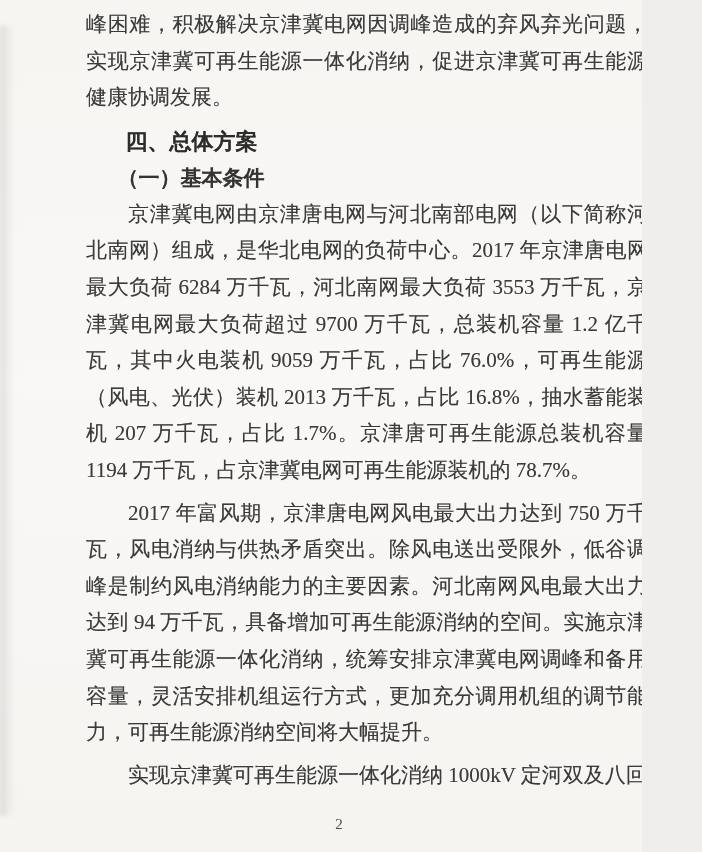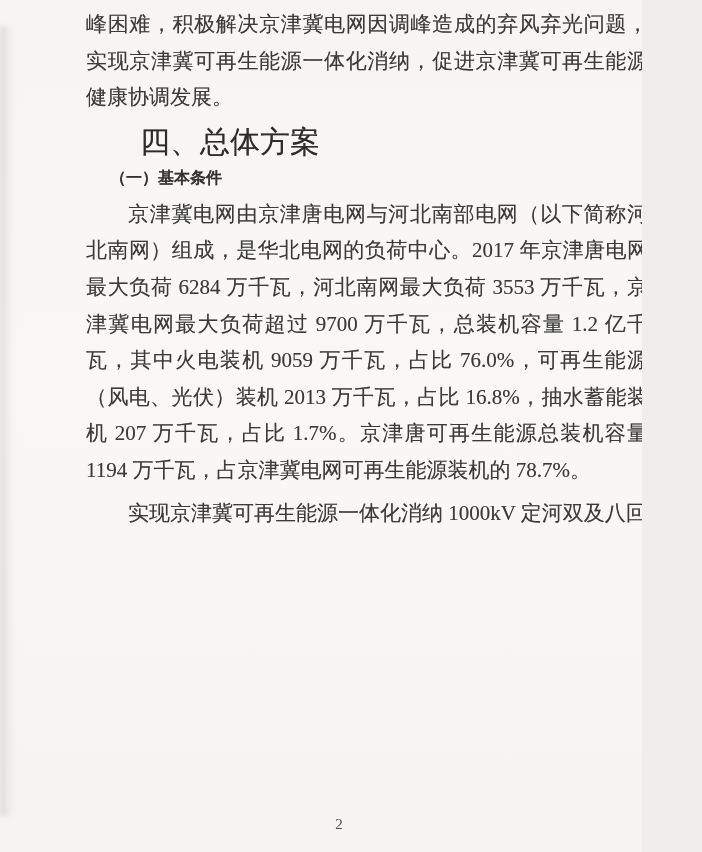--- a/index.html
+++ b/index.html
@@ -44,31 +44,31 @@
     color: #3b3b3b;
     text-align: justify;
     text-shadow: 0 0 0.5px rgba(60, 60, 60, 0.45);
   }
   .indent {
     text-indent: 2em;
   }
   .heading-1 {
     margin: 8px 0 0 0;
     font-family: "Liberation Sans", "DejaVu Sans", sans-serif;
-    font-size: 30px;
+    font-size: 22px;
     line-height: 36px;
-    font-weight: 400;
+    font-weight: 700;
     color: #2c2c2c;
     text-indent: 1.8em;
     text-shadow: 0 0 0.5px rgba(40, 40, 40, 0.5);
   }
   .heading-2 {
     margin: 0;
     font-family: "Liberation Serif", "DejaVu Serif", serif;
-    font-size: 16px;
+    font-size: 21px;
     line-height: 36px;
     font-weight: 700;
     color: #333333;
     text-indent: 1.5em;
     text-shadow: 0 0 0.5px rgba(50, 50, 50, 0.5);
   }
   .para-gap {
     margin-top: 6px;
   }
   .page-number {
@@ -90,18 +90,19 @@
 
   <div class="content">
     <p class="body-text">峰困难，积极解决京津冀电网因调峰造成的弃风弃光问题，实现京津冀可再生能源一体化消纳，促进京津冀可再生能源健康协调发展。</p>
 
     <h2 class="heading-1">四、总体方案</h2>
 
     <h3 class="heading-2">（一）基本条件</h3>
 
     <p class="body-text indent">京津冀电网由京津唐电网与河北南部电网（以下简称河北南网）组成，是华北电网的负荷中心。2017 年京津唐电网最大负荷 6284 万千瓦，河北南网最大负荷 3553 万千瓦，京津冀电网最大负荷超过 9700 万千瓦，总装机容量 1.2 亿千瓦，其中火电装机 9059 万千瓦，占比 76.0%，可再生能源（风电、光伏）装机 2013 万千瓦，占比 16.8%，抽水蓄能装机 207 万千瓦，占比 1.7%。京津唐可再生能源总装机容量 1194 万千瓦，占京津冀电网可再生能源装机的 78.7%。</p>
 
+    <p class="body-text indent para-gap">2017 年富风期，京津唐电网风电最大出力达到 750 万千瓦，风电消纳与供热矛盾突出。除风电送出受限外，低谷调峰是制约风电消纳能力的主要因素。河北南网风电最大出力达到 94 万千瓦，具备增加可再生能源消纳的空间。实施京津冀可再生能源一体化消纳，统筹安排京津冀电网调峰和备用容量，灵活安排机组运行方式，更加充分调用机组的调节能力，可再生能源消纳空间将大幅提升。</p>
 
     <p class="body-text indent para-gap">实现京津冀可再生能源一体化消纳 1000kV 定河双及八回</p>
   </div>
 
   <div class="page-number">2</div>
 </div>
 
 </body></html>

